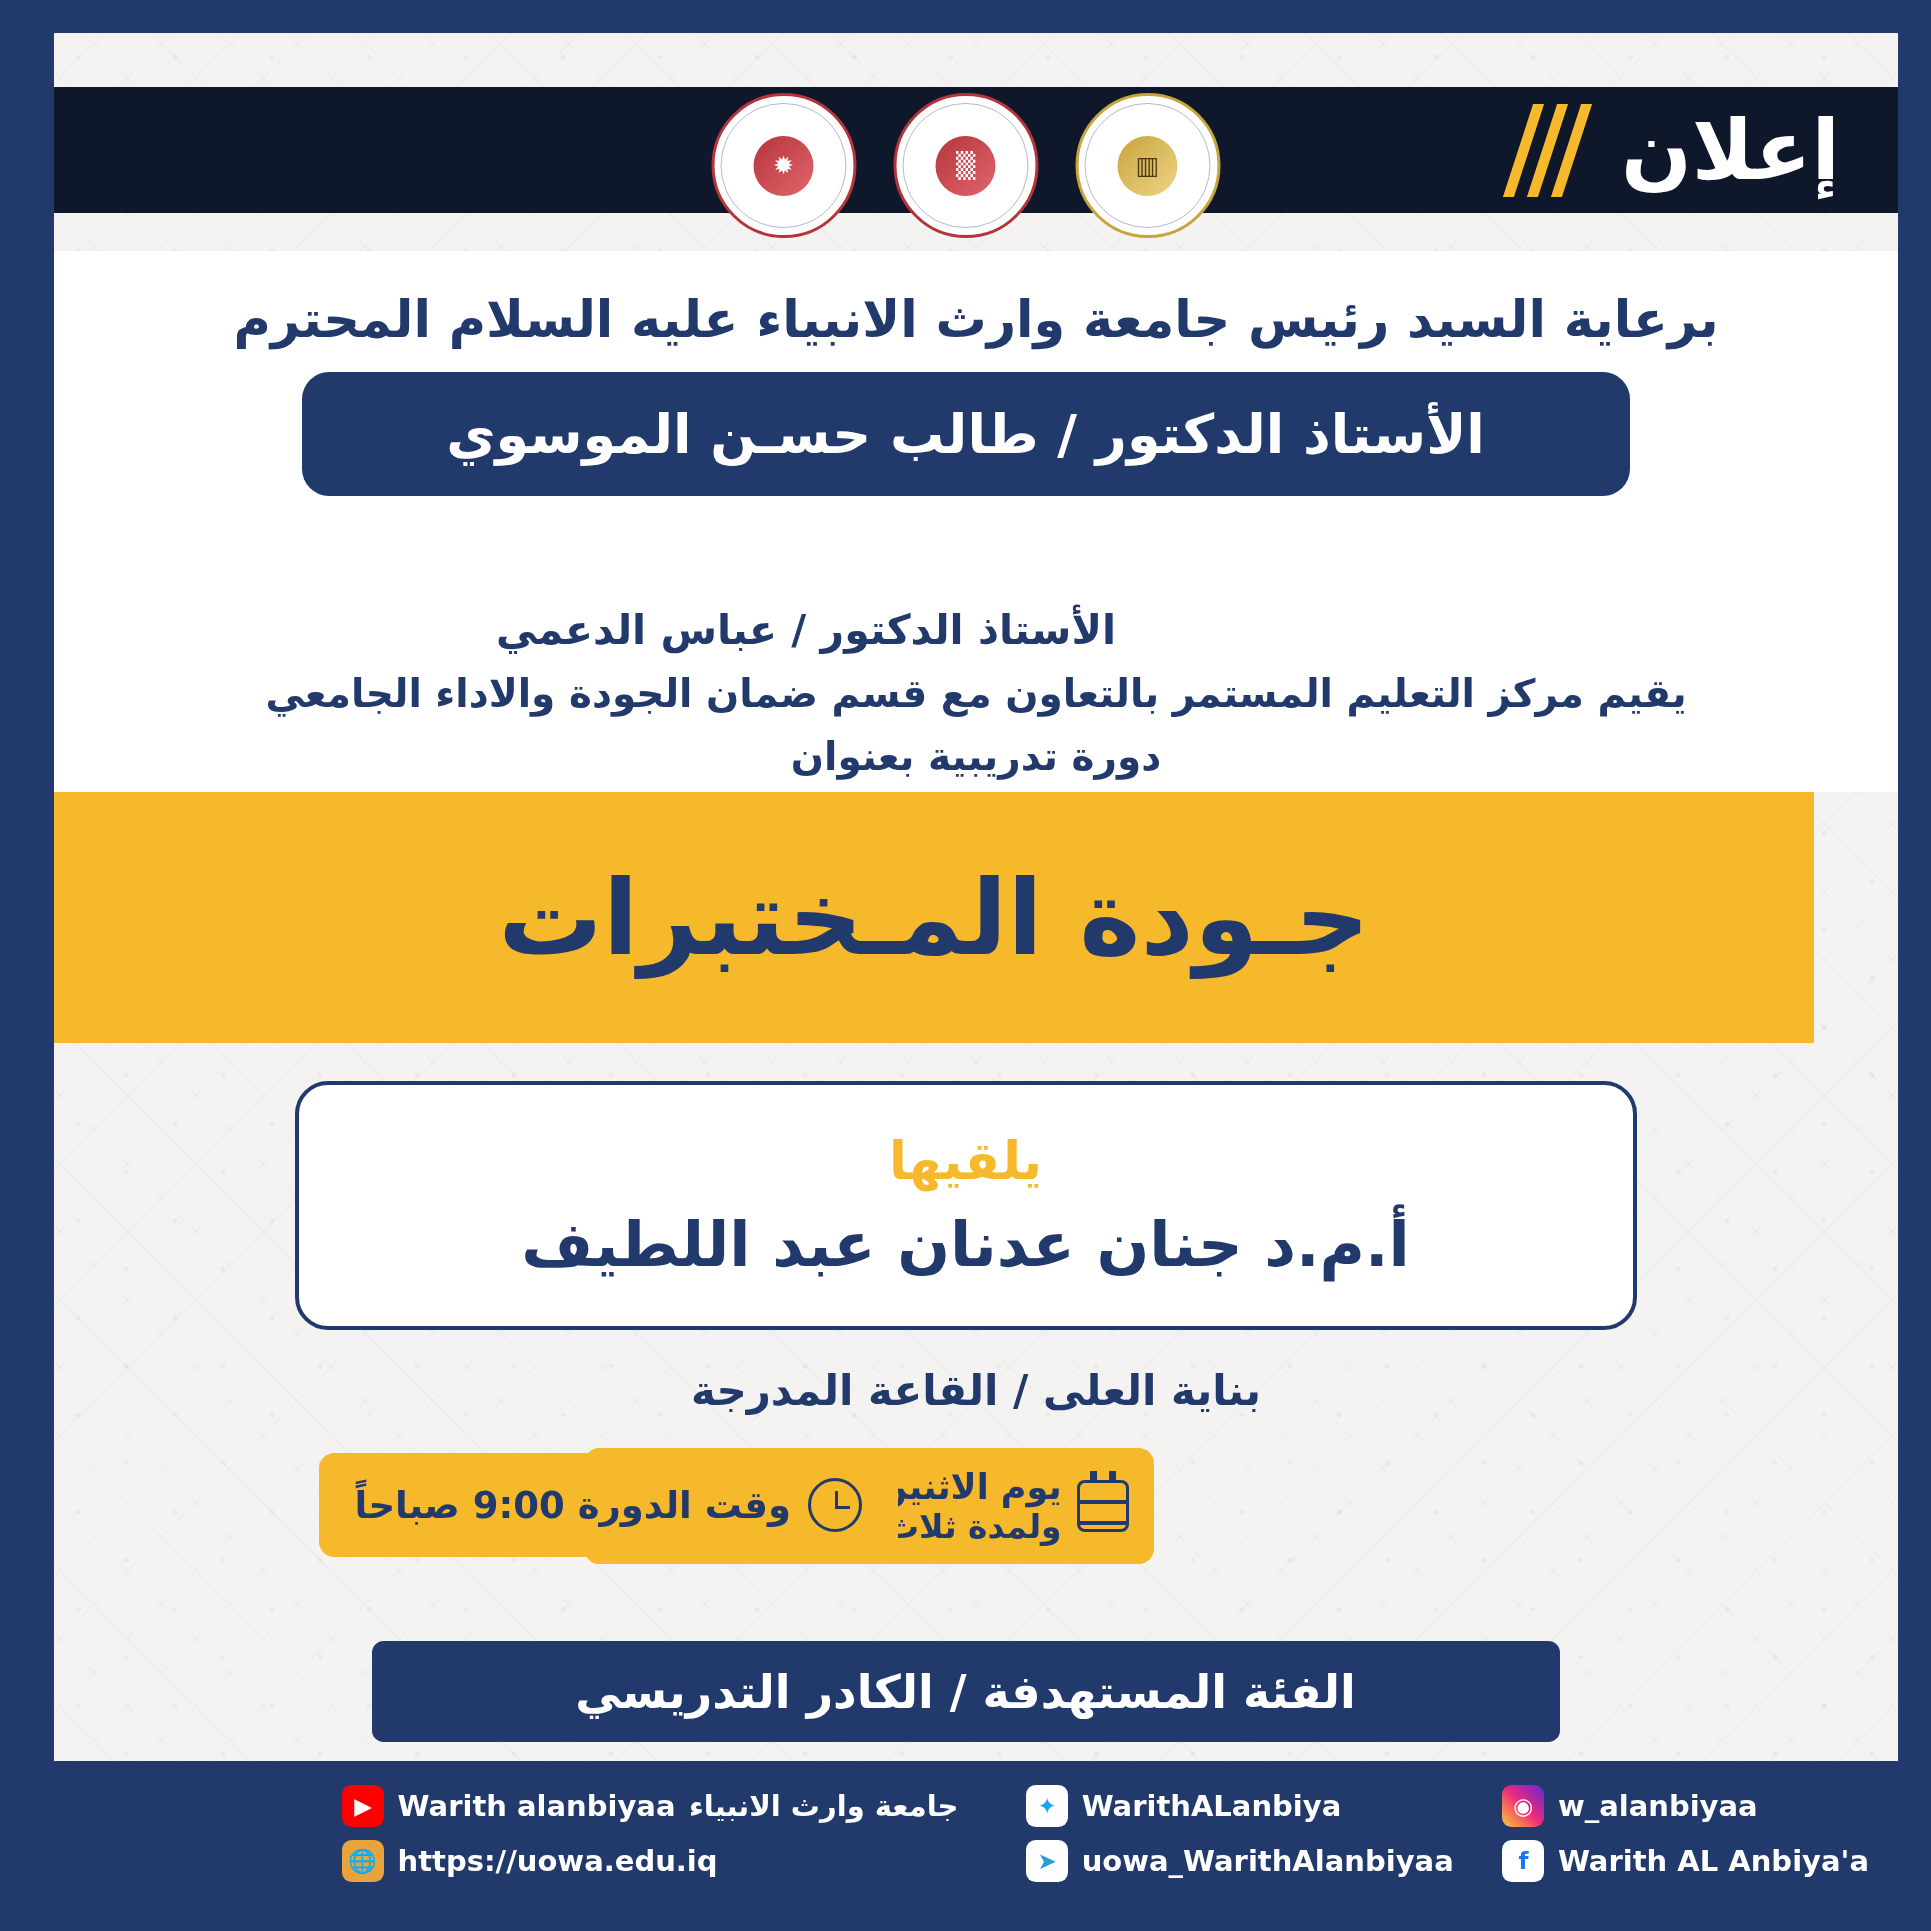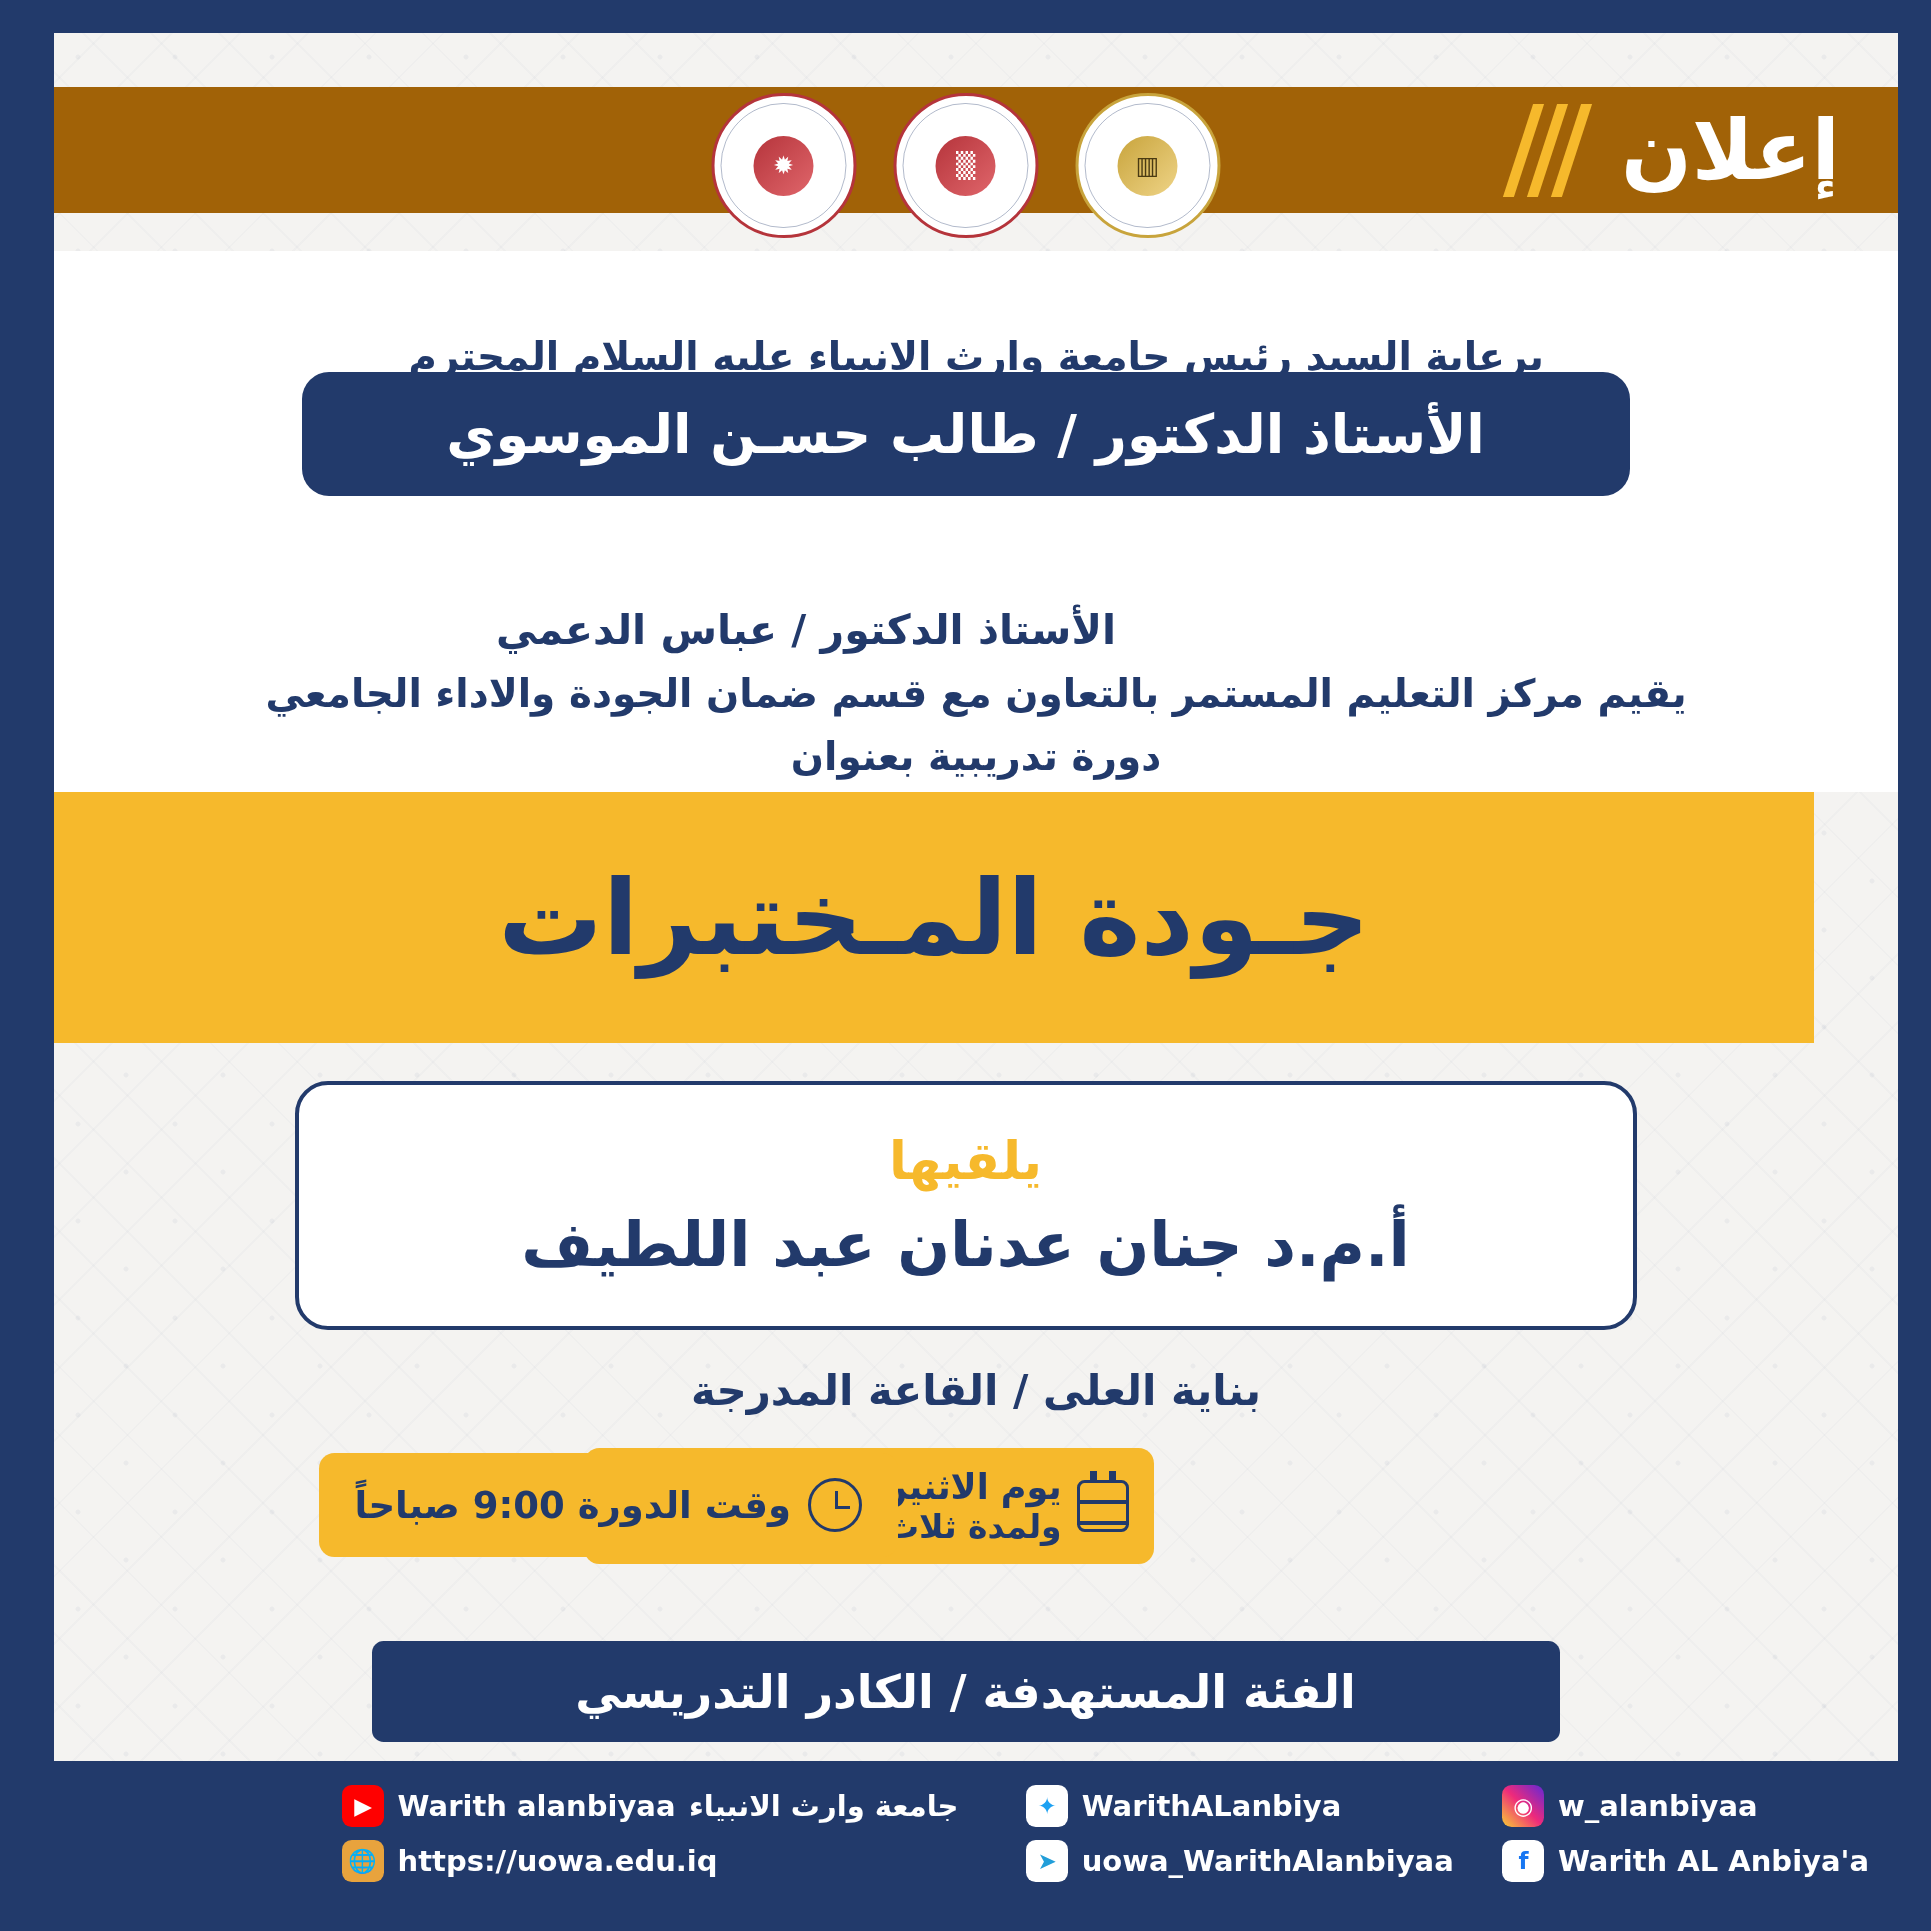--- a/index.html
+++ b/index.html
@@ -38,21 +38,21 @@
     background-image:
       radial-gradient(circle at 24px 24px, rgba(34,58,107,0.05) 1.9px, transparent 2.9px),
       radial-gradient(circle at 72px 72px, rgba(34,58,107,0.05) 1.9px, transparent 2.9px),
       repeating-linear-gradient(45deg, rgba(34,58,107,0.022) 0 1.9px, transparent 1.9px 48px),
       repeating-linear-gradient(-45deg, rgba(34,58,107,0.022) 0 1.9px, transparent 1.9px 48px);
     background-size: 97px 97px, 97px 97px, auto, auto;
   }
   
   .header-band {
     position: absolute; left: 54px; top: 87px; width: 1844px; height: 126px;
-    background: #a16207;
+    background: #0f172a;
     display: flex; align-items: center; justify-content: flex-start;
   }
   .header-title {
     color: #ffffff;
     font-size: 83px;
     font-weight: 700;
     margin-right: 58px;
     letter-spacing: 1.9px;
     line-height: 1;
   }
@@ -88,21 +88,21 @@
   .logo.red .emblem { background: linear-gradient(135deg,#b5343b 0%,#e0666b 100%); }
   .logo.gold .emblem { background: linear-gradient(135deg,#c8a43c 0%,#efd487 100%); color:#4a3a12; }
 
   
   .card-top {
     position: absolute; left: 54px; top: 251px; width: 1844px; height: 541px;
     background: #ffffff;
   }
   .line-patron {
     position: absolute; top: 290px; left: 54px; width: 1844px;
-    text-align: center; color: #223a6b; font-size: 39px; font-weight: 700; margin-top: 44px;
+    text-align: center; color: #223a6b; font-size: 51px; font-weight: 700;
   }
   .name-pill {
     position: absolute; top: 372px; left: 50%; transform: translateX(-50%);
     width: 1328px; height: 124px; border-radius: 27px;
     background: #223a6b; color: #ffffff;
     display: flex; align-items: center; justify-content: center;
     font-size: 54px; font-weight: 700;
   }
   .line-sub1 {
     position: absolute; top: 541px; left: 54px; width: 1844px;

